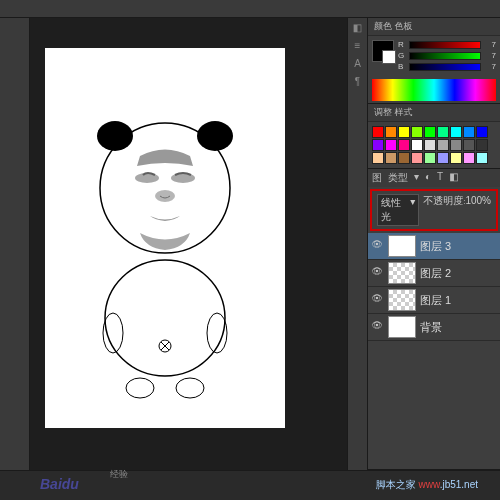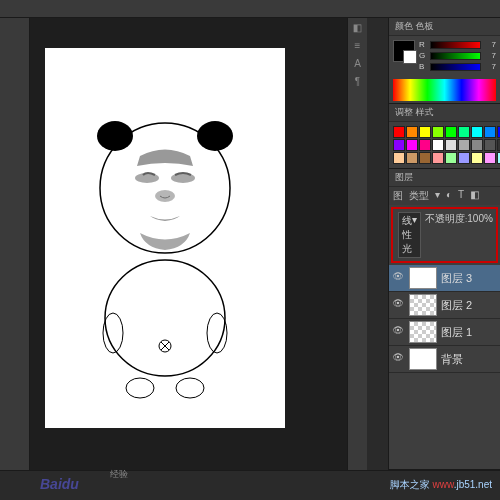--- a/index.html
+++ b/index.html
@@ -1,21 +1,21 @@
 <!DOCTYPE html>
 <html><head>
 <meta charset="utf-8">
 <style>
 *{margin:0;padding:0;box-sizing:border-box;font-family:"Microsoft YaHei",sans-serif;font-size:10px}
 body{width:500px;height:500px;background:#2a2a2a;position:relative;overflow:hidden}
 .menubar{height:18px;background:#3a3a3a;border-bottom:1px solid #1a1a1a;padding:2px 8px;color:#aaa}
 .toolbar-l{position:absolute;left:0;top:18px;width:30px;bottom:30px;background:#3a3a3a;border-right:1px solid #1a1a1a}
 .canvas-area{position:absolute;left:30px;top:18px;right:133px;bottom:30px;background:#1e1e1e;overflow:hidden}
 .canvas{position:absolute;left:15px;top:30px;width:240px;height:380px;background:#fff}
-.panels{position:absolute;right:0;top:18px;width:112px;bottom:30px;background:#3e3e3e;border-left:1px solid #1a1a1a;display:flex;flex-direction:column}
+.panels{position:absolute;right:0;top:18px;width:133px;bottom:30px;background:#3e3e3e;border-left:1px solid #1a1a1a;display:flex;flex-direction:column}
 .mid-strip{position:absolute;right:133px;top:18px;width:20px;bottom:30px;background:#3a3a3a;border-left:1px solid #1a1a1a}
 .mid-strip div{width:14px;height:14px;margin:4px auto;color:#888;text-align:center}
 .panel{border-bottom:1px solid #1a1a1a}
 .panel-title{background:#3a3a3a;color:#bbb;padding:2px 6px;font-size:9px;border-bottom:1px solid #2a2a2a}
 .color-panel{padding:4px;display:flex;gap:4px}
 .color-swatch{width:22px;height:22px;position:relative;border:1px solid #555}
 .color-swatch::before{content:"";position:absolute;inset:0;background:#000}
 .color-swatch::after{content:"";position:absolute;right:-3px;bottom:-3px;width:12px;height:12px;background:#fff;border:1px solid #555}
 .sliders{flex:1}
 .slider-row{display:flex;align-items:center;gap:3px;margin-bottom:2px}
@@ -36,21 +36,21 @@
 .layer-row{display:flex;align-items:center;padding:2px;border-bottom:1px solid #2a2a2a}
 .layer-row.active{background:#4a6a8a}
 .eye{width:14px;height:14px;color:#ccc;text-align:center;font-size:9px}
 .layer-thumb{width:28px;height:22px;background:#fff;border:1px solid #888;margin:0 4px}
 .layer-thumb.checker{background:repeating-conic-gradient(#ccc 0 25%,#fff 0 50%) 0 0/8px 8px}
 .layer-name{color:#ddd;font-size:11px}
 .lock-row{display:flex;align-items:center;padding:2px 4px;color:#bbb;font-size:8px;gap:4px}
 .lock-row .sq{width:10px;height:10px;background:#555;border:1px solid #333}
 .footer-bar{position:absolute;bottom:0;left:0;right:0;height:30px;background:#2a2a2a;border-top:1px solid #1a1a1a}
 .wm-l{position:absolute;bottom:8px;left:40px;color:rgba(100,100,255,0.5);font-size:14px;font-weight:bold;font-style:italic}
-.wm-r{position:absolute;bottom:8px;right:8px;color:#aad4ff;font-size:13px}
+.wm-r{position:absolute;bottom:8px;right:22px;color:#aad4ff;font-size:13px}
 .wm-r .red{color:#e04040}
 .wm-e{position:absolute;bottom:19px;left:110px;color:#888;font-size:9px}
 .drawing{position:absolute;inset:0}
 </style>
 </head>
 <body>
 
 <div class="menubar"></div>
 
 <div class="toolbar-l"></div>
@@ -145,21 +145,20 @@
         <div class="sw" style="background: rgb(255, 153, 153);"></div>
         <div class="sw" style="background: rgb(153, 255, 153);"></div>
         <div class="sw" style="background: rgb(153, 153, 255);"></div>
         <div class="sw" style="background: rgb(255, 255, 153);"></div>
         <div class="sw" style="background: rgb(255, 153, 255);"></div>
         <div class="sw" style="background: rgb(153, 255, 255);"></div>
       </div>
   </div>
 
   <div class="panel layers-panel">
-    <div class="panel-title">图层</div>
     <div class="layer-tabs">
       <span>图</span>
       <span>类型</span>
       <span>▾</span>
       <span>◐</span>
       <span>T</span>
       <span>◧</span>
     </div>
     <div class="hl">
       <div class="layer-controls">

